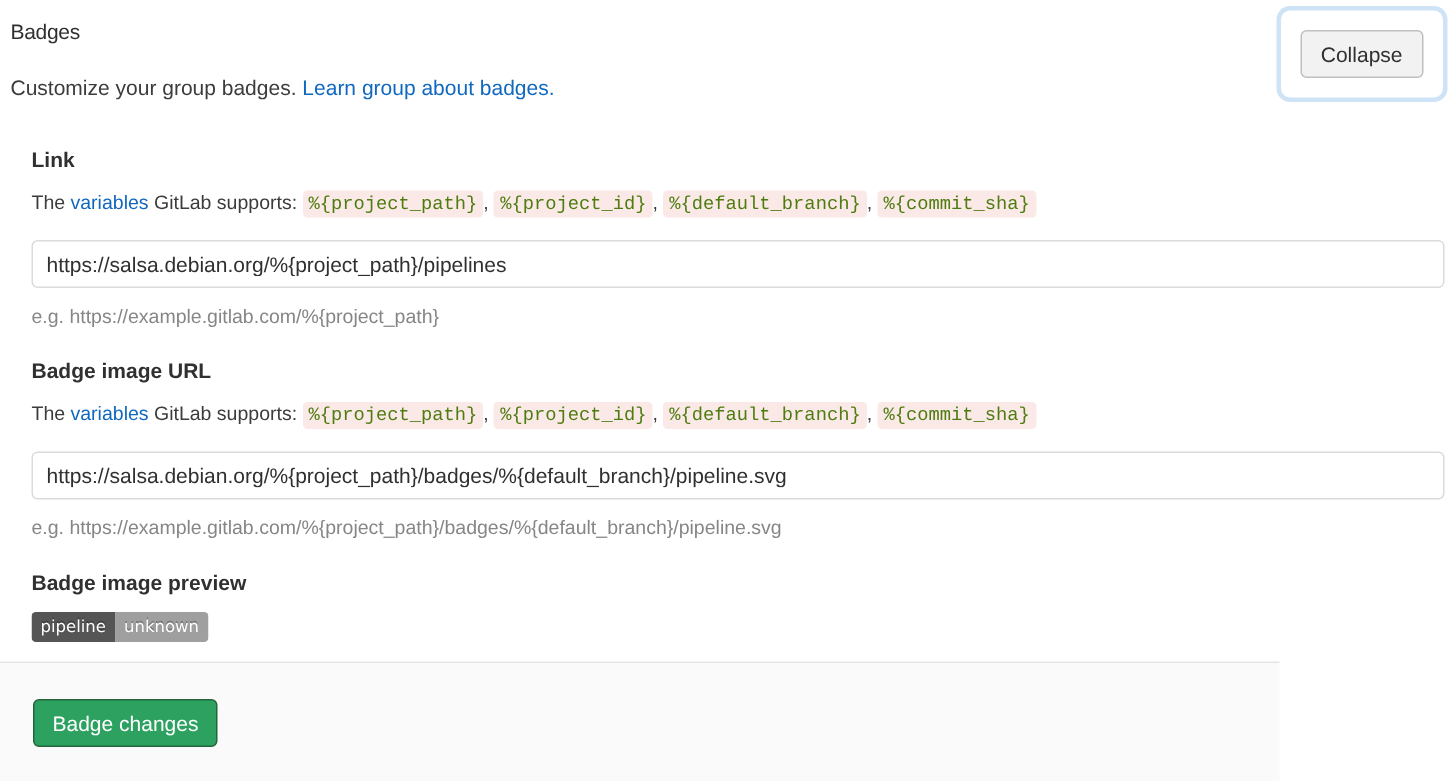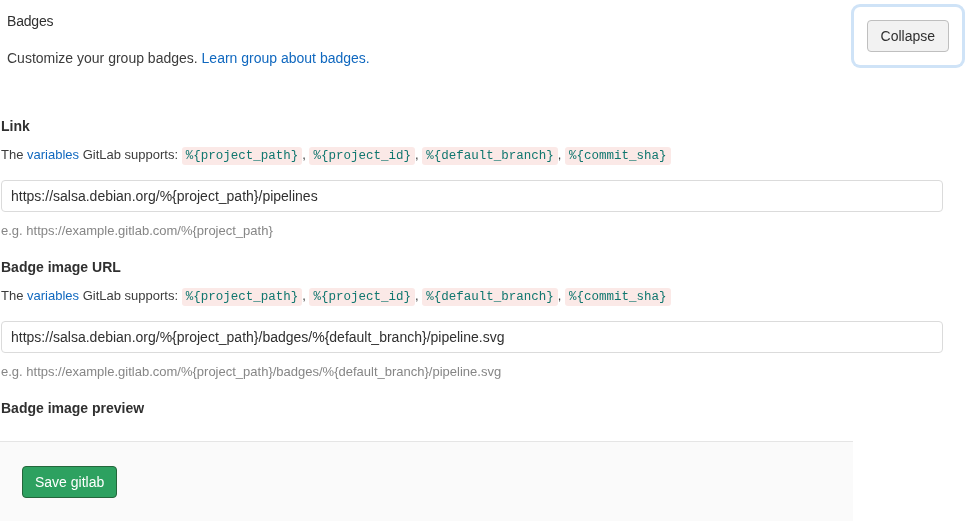--- a/index.html
+++ b/index.html
@@ -65,43 +65,42 @@
     background: #f2f2f2;
     border: 1px solid #bfbfbf;
     border-radius: 4px;
     padding: 6px 13px;
     cursor: pointer;
   }
 
   
   .form-body {
     position: absolute;
-    left: 1px;
+    left: 21px;
     top: 96px;
     width: 846px;
-    margin-top: 20px;
   }
   .field-label {
     font-size: 14px;
     line-height: 20px;
     font-weight: bold;
     color: #303030;
     margin: 0 0 0 0;
   }
   .vars-line {
     font-size: 13px;
     line-height: 19px;
     color: #3c3c3c;
     margin-top: 9px;
     white-space: nowrap;
   }
   code.var-token {
     font-family: "Liberation Mono", monospace;
     font-size: 12.5px;
-    color: #0f766e;
+    color: #4d7c0f;
     background: #fbe9e7;
     border-radius: 3px;
     padding: 2px 4px;
     white-space: nowrap;
   }
   .comma { color: #3c3c3c; }
 
   .text-input {
     display: block;
     box-sizing: border-box;
@@ -237,19 +236,23 @@
     </div>
 
     <input class="text-input" type="text" value="https://salsa.debian.org/%{project_path}/badges/%{default_branch}/pipeline.svg" style="">
     <div class="hint">e.g. https://example.gitlab.com/%{project_path}/badges/%{default_branch}/pipeline.svg</div>
   </div>
 
   <div class="section-gap"></div>
 
   <div>
     <div class="preview-label">Badge image preview</div>
+    <div class="badge-img">
+      <span class="badge-left">pipeline</span>
+      <span class="badge-right">unknown</span>
+    </div>
   </div>
 
 </div>
 
 <div class="form-footer">
-  <button class="btn-save">Save gitlab</button>
+  <button class="btn-save">Badge changes</button>
 </div>
 
 </body></html>

